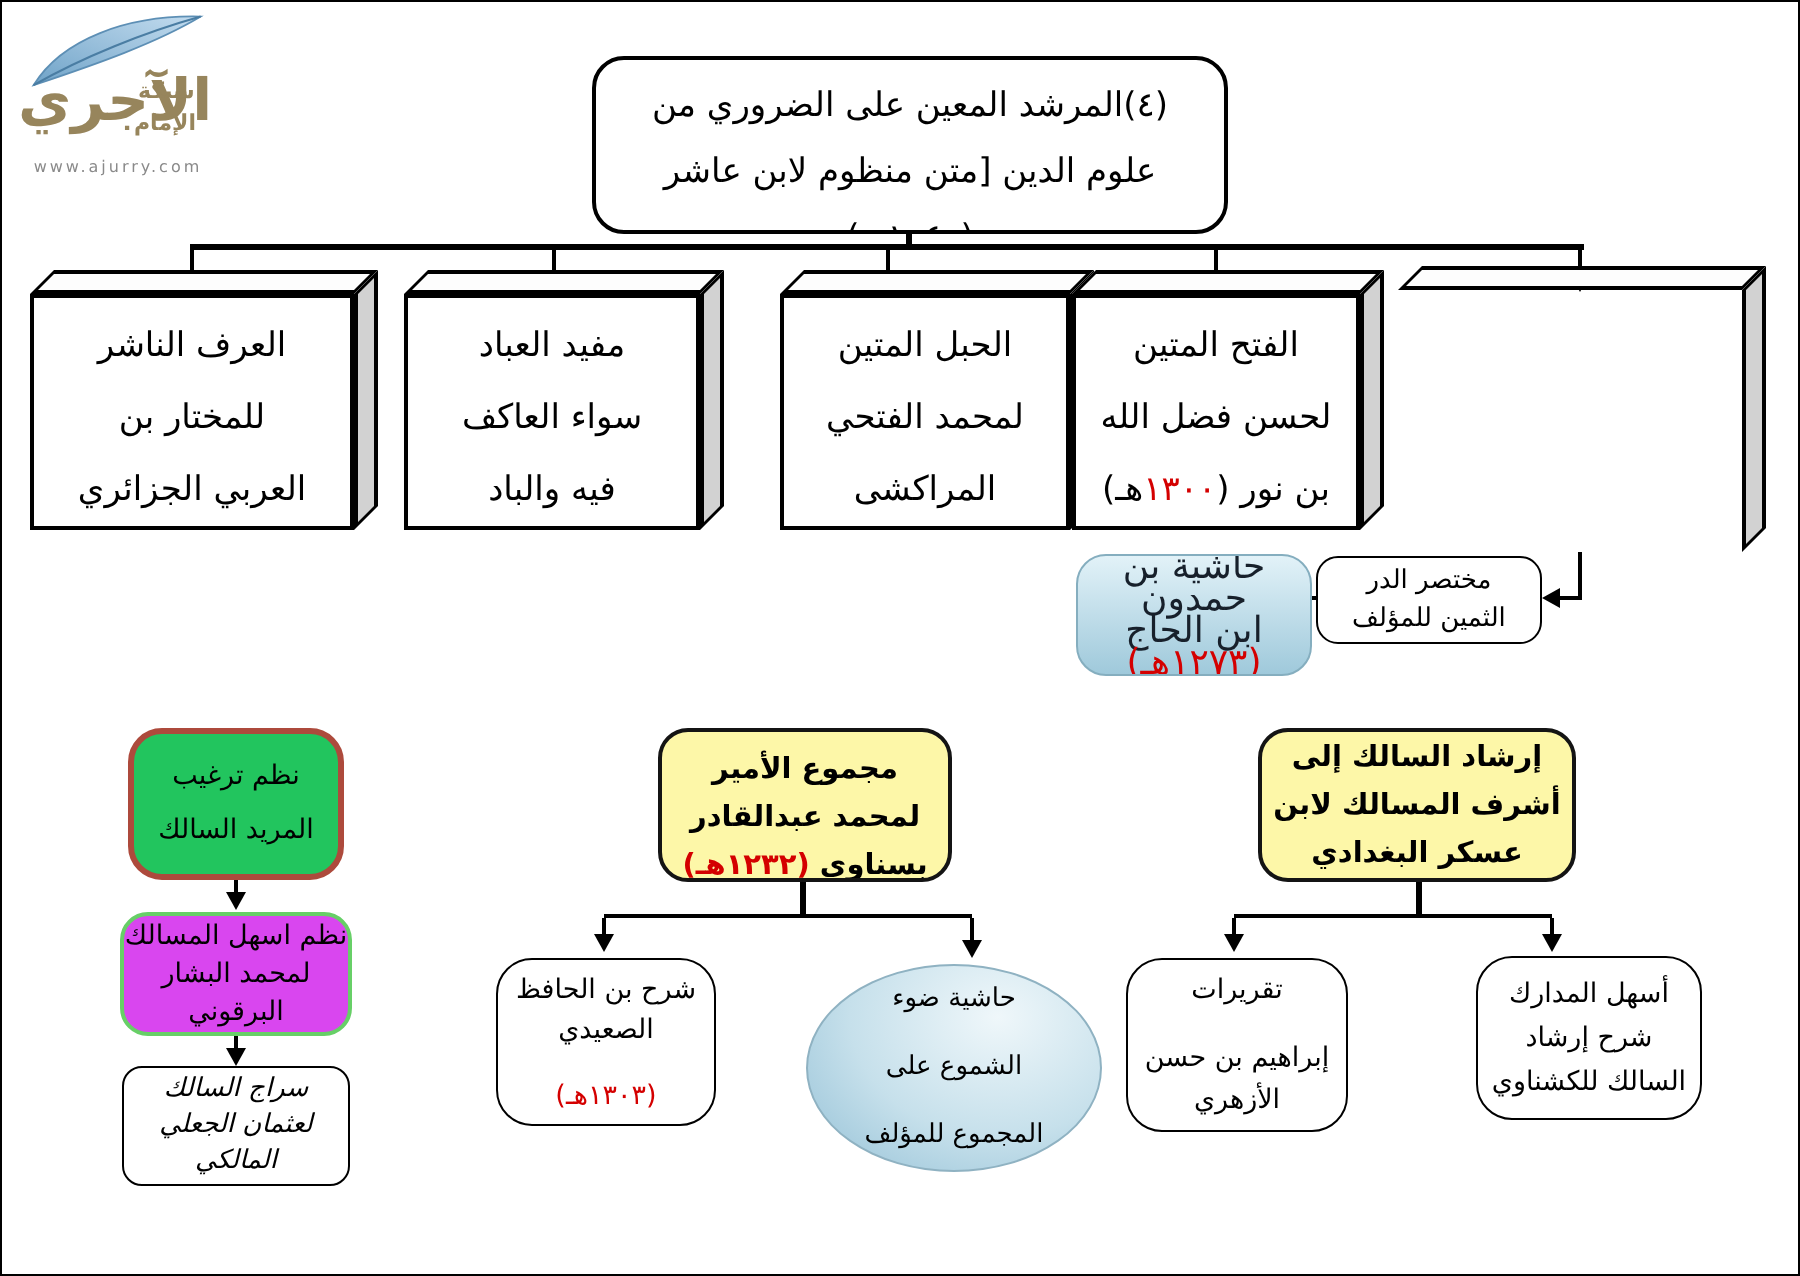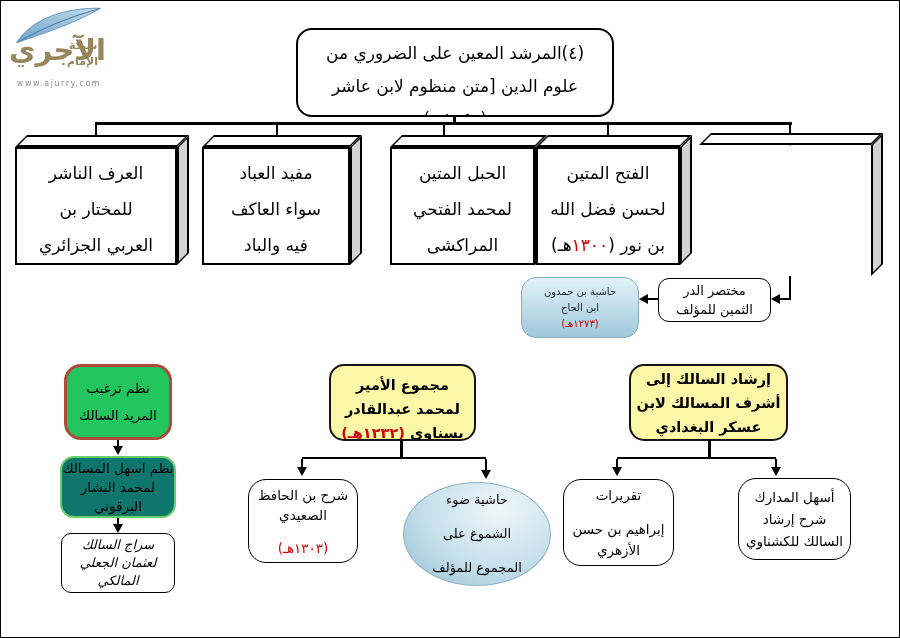--- a/index.html
+++ b/index.html
@@ -34,23 +34,23 @@
               border:2px solid #000;box-sizing:border-box;transform:skewY(-45deg);transform-origin:0 0;}
   .b3d .front{position:absolute;left:0;top:12px;right:12px;bottom:0;background:#fff;
               border:2.5px solid #000;box-sizing:border-box;display:flex;flex-direction:column;
               justify-content:flex-end;text-align:center;font-weight:normal;font-size:17px;line-height:36px;}
   .b3d.small .front{font-size:15px;line-height:30px;}
   
   .rbox{position:absolute;box-sizing:border-box;background:#fff;border:1.5px solid #000;
         border-radius:14px;display:flex;flex-direction:column;justify-content:center;
         text-align:center;font-size:13px;line-height:19px;overflow:hidden;}
   .yellow{background:#fdf7a8;border:2px solid #141414;font-weight:bold;font-size:14.5px;line-height:24px;border-radius:15px;}
-  .bluebox{background:linear-gradient(#e2f2f8,#9fc9db);border:1px solid #85aebf;font-size:10px;line-height:16px;border-radius:15px;color:#17202b;}
+  .bluebox{background:linear-gradient(#e2f2f8,#9fc9db);border:1px solid #85aebf;font-size:18px;line-height:16px;border-radius:15px;color:#17202b;margin-left:17px;}
   .greenA{background:#22c55e;border:3px solid #ad4a3c;border-radius:17px;font-size:13.5px;line-height:27px;}
-  .greenB{background:#0f766e;border:2px solid #67cf67;border-radius:14px;font-size:13.5px;line-height:19px;}
+  .greenB{background:#d946ef;border:2px solid #67cf67;border-radius:14px;font-size:13.5px;line-height:19px;}
   .ellipse{position:absolute;box-sizing:border-box;border-radius:50%;
            background:radial-gradient(ellipse at 65% 25%,#eff7fa 0%,#c6e0eb 55%,#93c0d6 100%);
            border:1px solid #8fb2c2;display:flex;flex-direction:column;justify-content:center;
            text-align:center;font-size:13px;line-height:22px;gap:12px;}
   .red{color:#d40000;}
   .gap-top{margin-top:13px;}
 </style>
 </head>
 <body>
 

